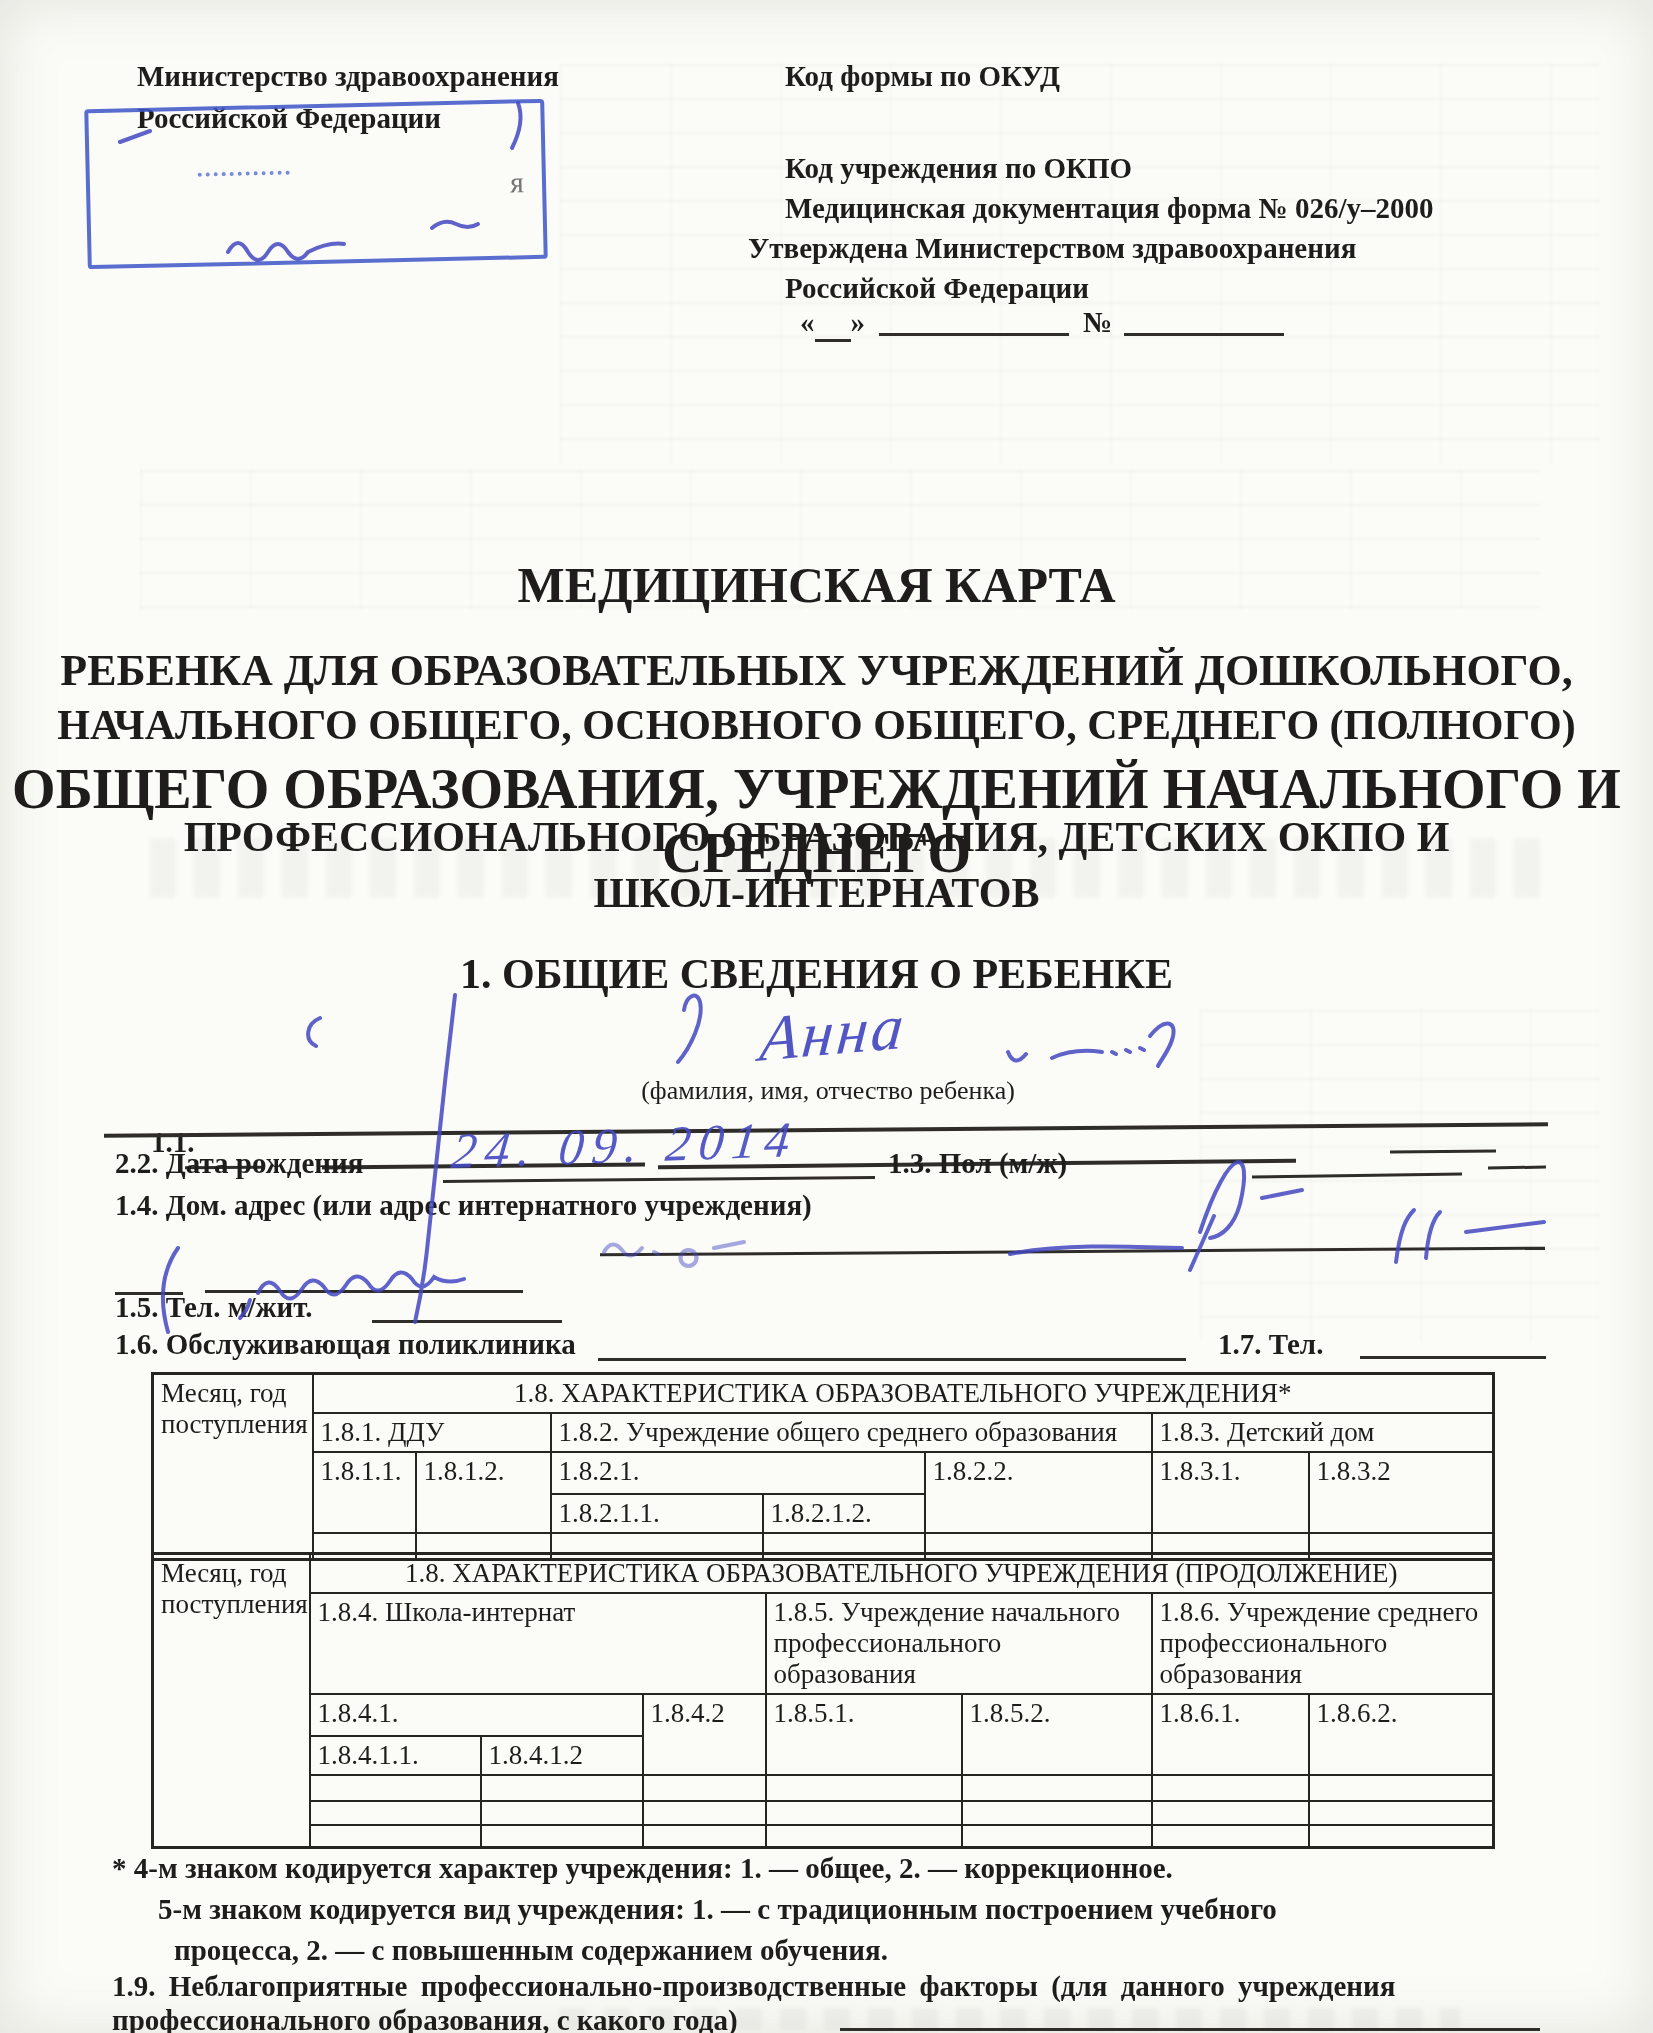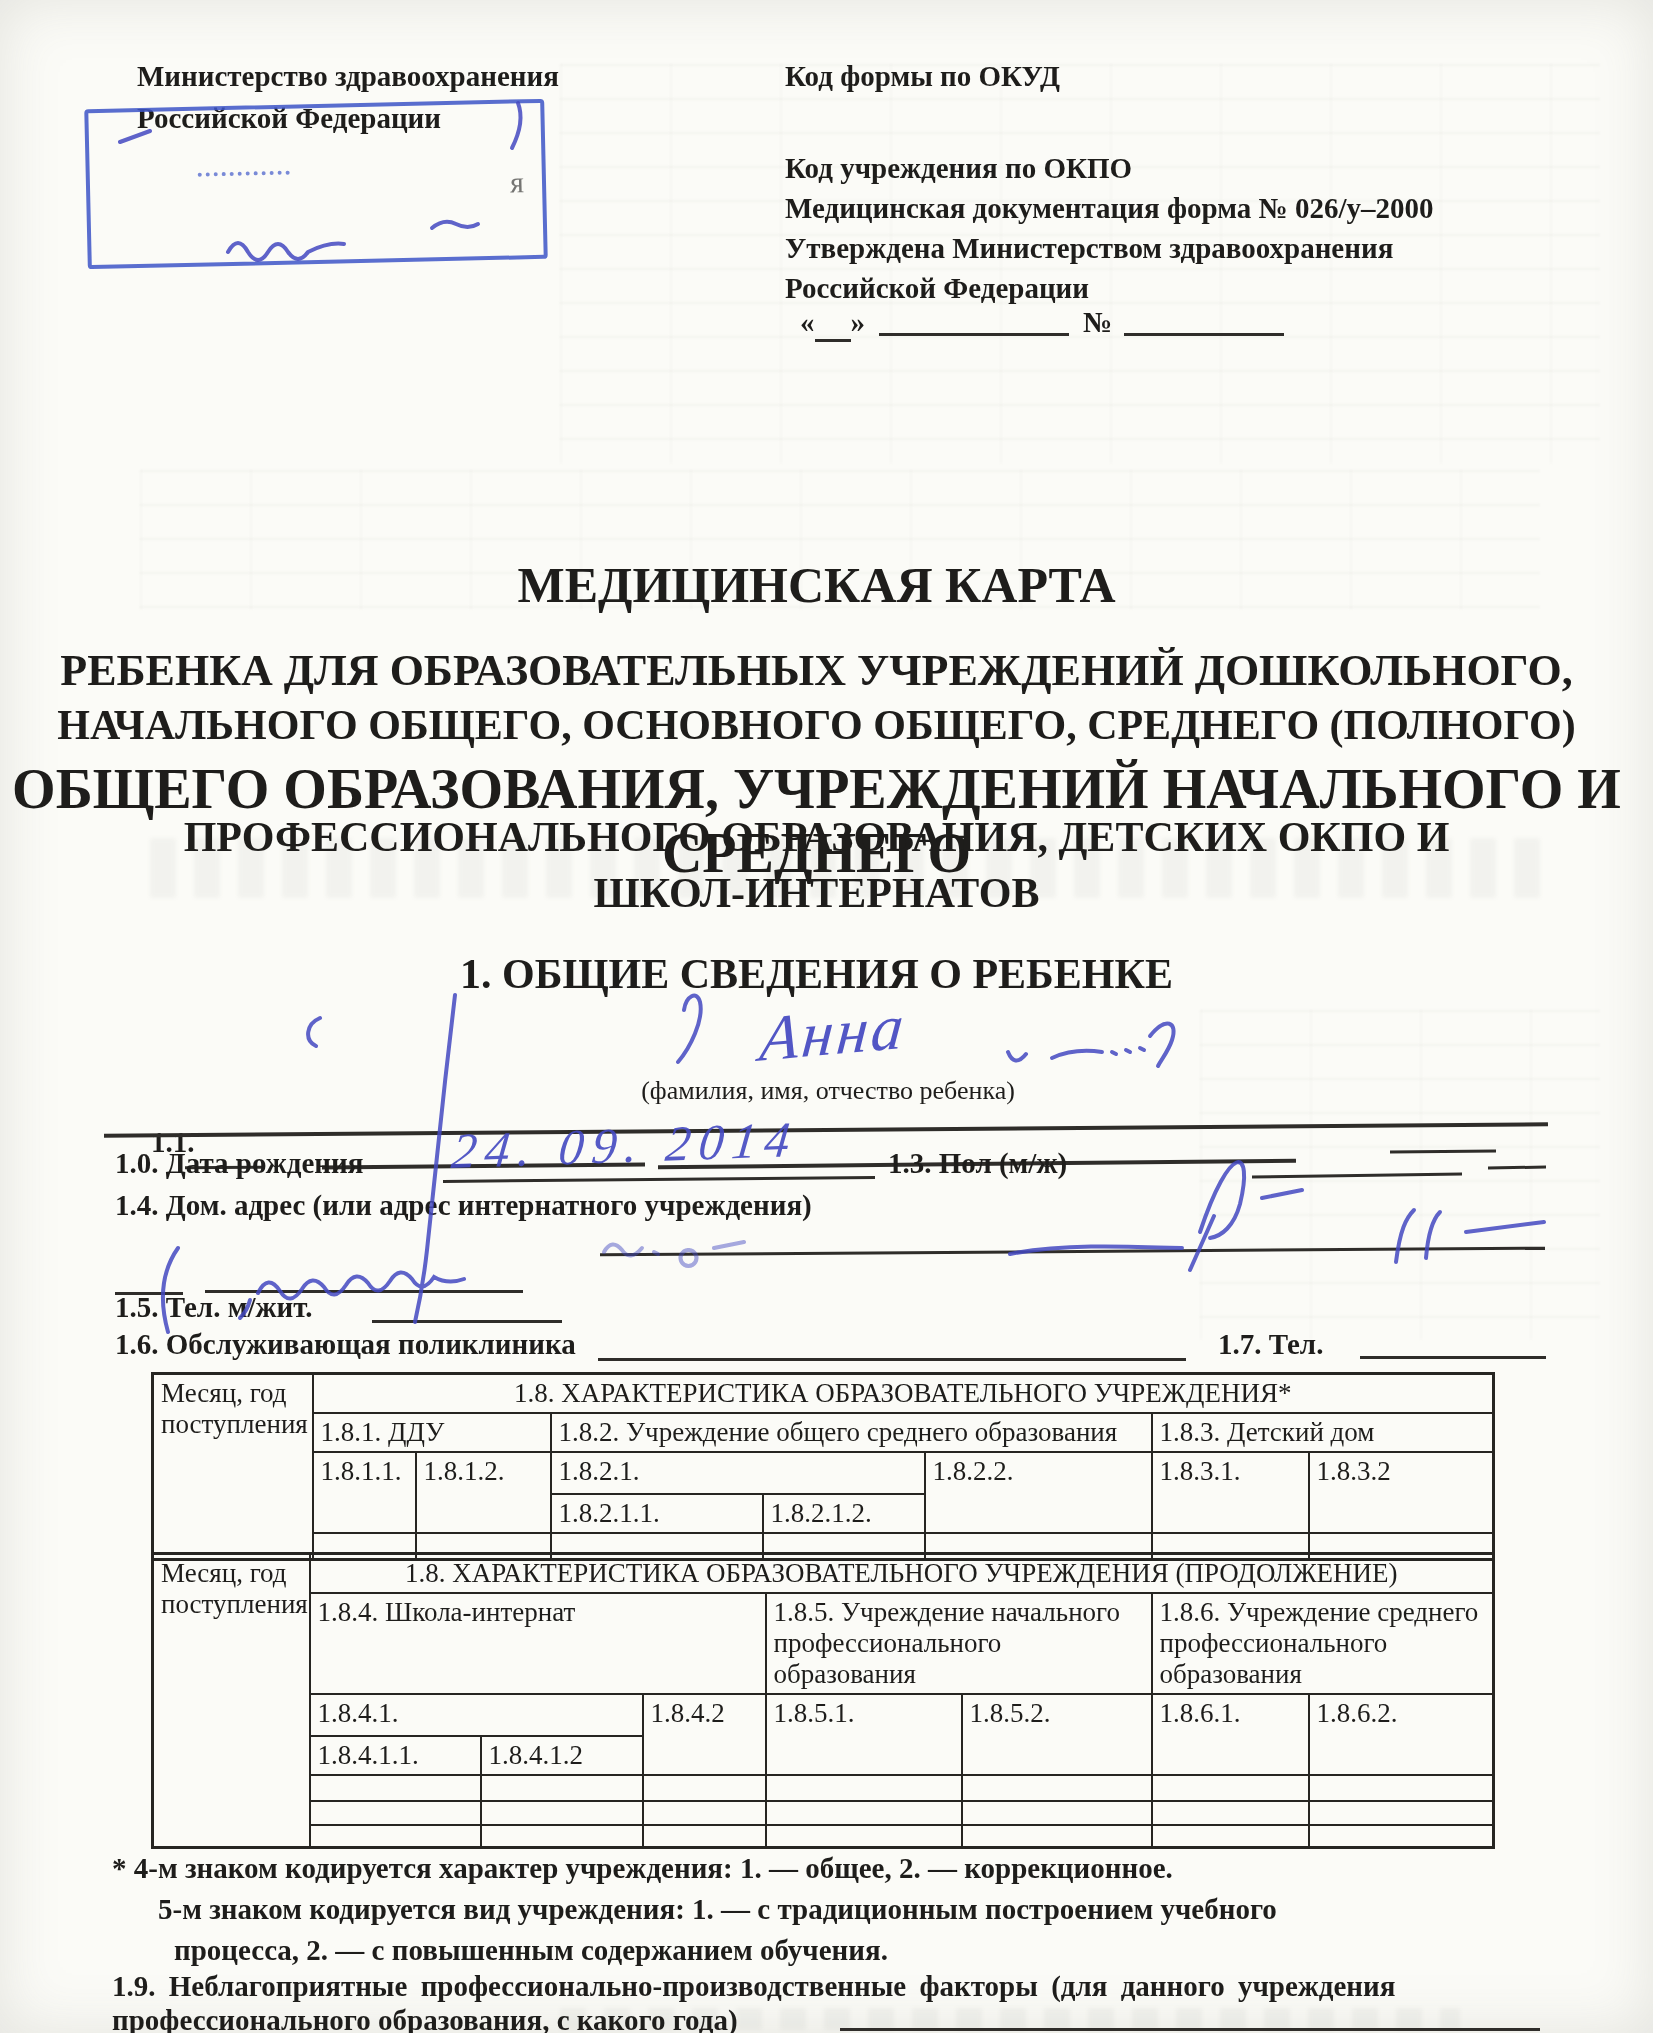--- a/index.html
+++ b/index.html
@@ -51,21 +51,21 @@
   <div class="abs t" style="left:137px;top:98px;">Российской Федерации</div>
 
   <div class="abs stamp" style="left:86px;top:104px;width:452px;height:152px;">
     <span class="abs stamp-dots" style="left:108px;top:62px;width:92px;"></span>
     <span class="abs stamp-glyph" style="left:420px;top:62px;">я</span>
   </div>
 
   <div class="abs t" style="left:785px;top:56px;">Код формы по ОКУД</div>
   <div class="abs t" style="left:785px;top:148px;">Код учреждения по ОКПО</div>
   <div class="abs t" style="left:785px;top:188px;">Медицинская документация форма № 026/у–2000</div>
-  <div class="abs t" style="left:785px;top:228px;">Утверждена Министерством здравоохранения</div>
+  <div class="abs t" style="left:748px;top:228px;">Утверждена Министерством здравоохранения</div>
   <div class="abs t" style="left:785px;top:268px;">Российской Федерации</div>
   <div class="abs t" style="left:800px;top:302px;display:flex;align-items:flex-end;">
     <span>«</span>
     <span class="blank" style="width:36px;"></span>
     <span>»</span>
     <span class="blank" style="width:190px;margin:0 14px 6px 14px;"></span>
     <span>№</span>
     <span class="blank" style="width:160px;margin:0 0 6px 12px;"></span>
   </div>
 
@@ -80,21 +80,21 @@
   <div class="abs t" style="left:151px;top:1122px;">1.1.</div>
   <div class="abs blank tilt-l" style="left:185px;top:1166px;width:80px;"></div>
   <div class="abs blank tilt-l" style="left:322px;top:1164px;width:323px;border-bottom-width:4px;"></div>
   <div class="abs blank" style="left:658px;top:1162px;width:638px;border-bottom-width:4px;transform:rotate(-0.6deg);"></div>
   <div class="abs blank" style="left:1390px;top:1150px;width:106px;transform:rotate(-0.6deg);"></div>
   <span class="abs hw hw-name" style="left:760px;top:996px;">Анна</span>
   <div class="abs" style="left:828px;top:1076px;transform:translateX(-50%);font-size:26px;white-space:nowrap;">(фамилия, имя, отчество ребенка)</div>
 
   <div class="abs blank" style="left:104px;top:1128px;width:1444px;border-bottom-width:4px;transform:rotate(-0.45deg);"></div>
 
-  <div class="abs t" style="left:115px;top:1143px;">1.0. Дата рождения</div>
+  <div class="abs t" style="left:115px;top:1143px;">2.2. Дата рождения</div>
   <span class="abs hw hw-date" style="left:452px;top:1116px;">24. 09. 2014</span>
   <div class="abs blank tilt-l" style="left:443px;top:1178px;width:432px;"></div>
   <div class="abs t" style="left:888px;top:1143px;">1.3. Пол (м/ж)</div>
   <div class="abs blank" style="left:1252px;top:1174px;width:210px;transform:rotate(-0.8deg);"></div>
   <div class="abs blank" style="left:1488px;top:1166px;width:58px;transform:rotate(-0.8deg);"></div>
 
   <div class="abs t" style="left:115px;top:1185px;">1.4. Дом. адрес (или адрес интернатного учреждения)</div>
   <div class="abs blank" style="left:600px;top:1250px;width:945px;transform:rotate(-0.4deg);"></div>
   <div class="abs blank" style="left:115px;top:1292px;width:68px;"></div>
   <div class="abs blank" style="left:205px;top:1290px;width:318px;"></div>

